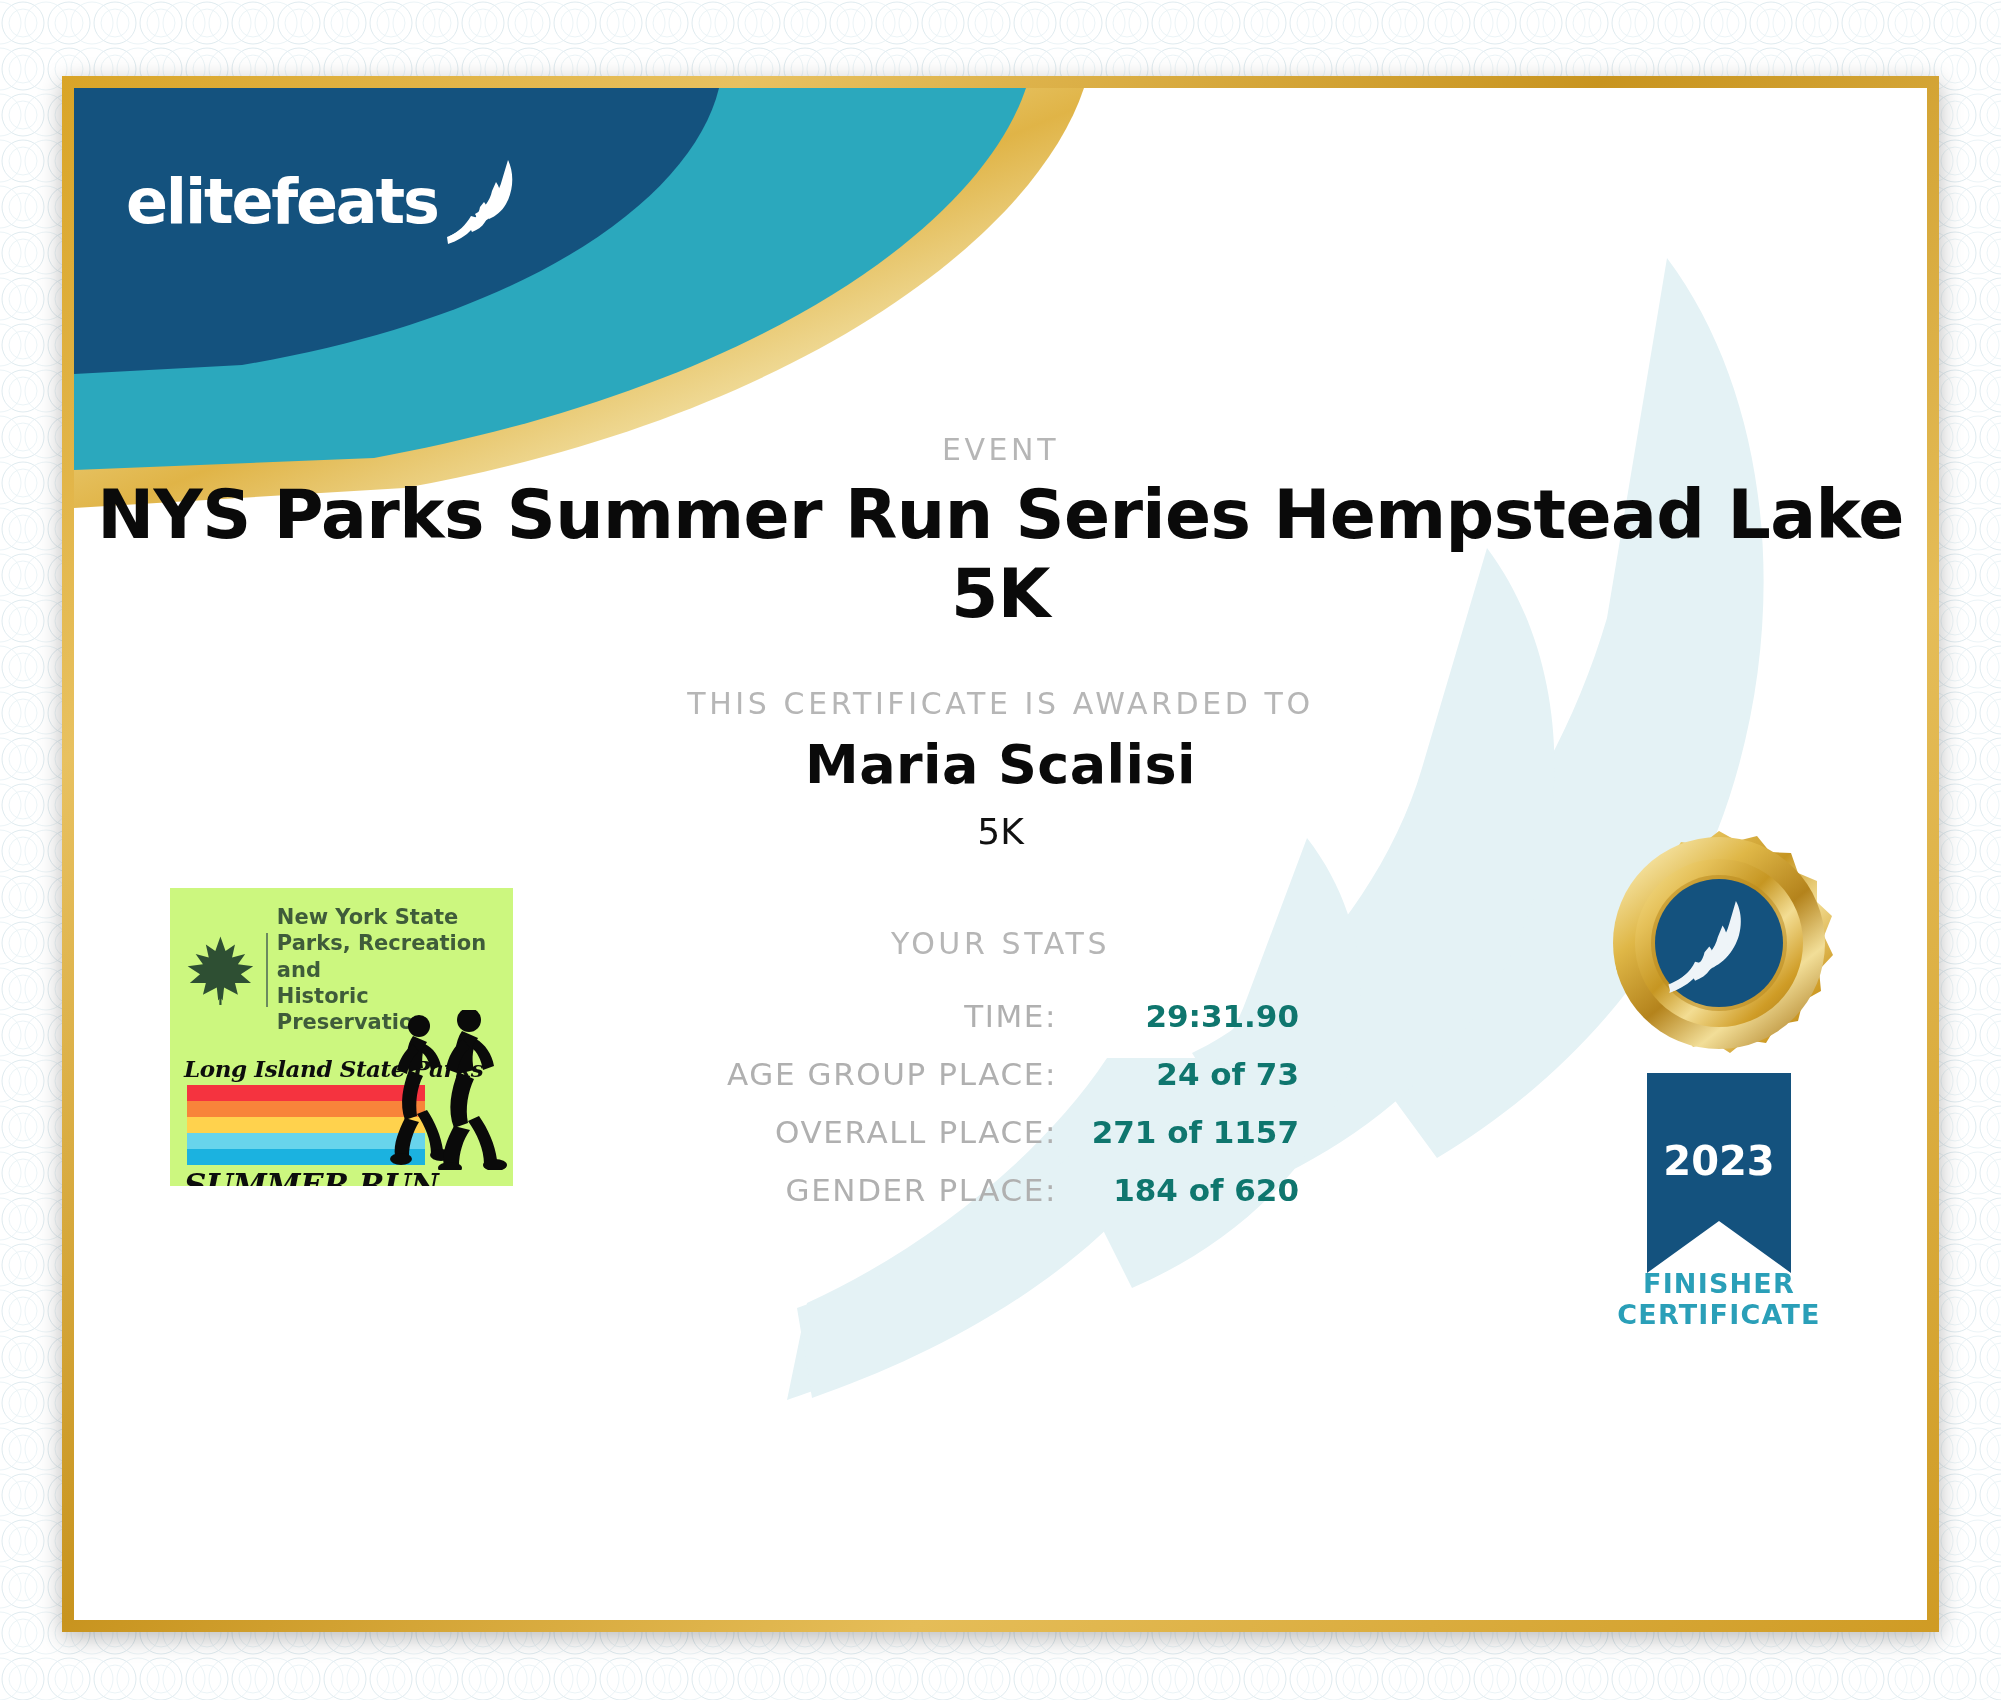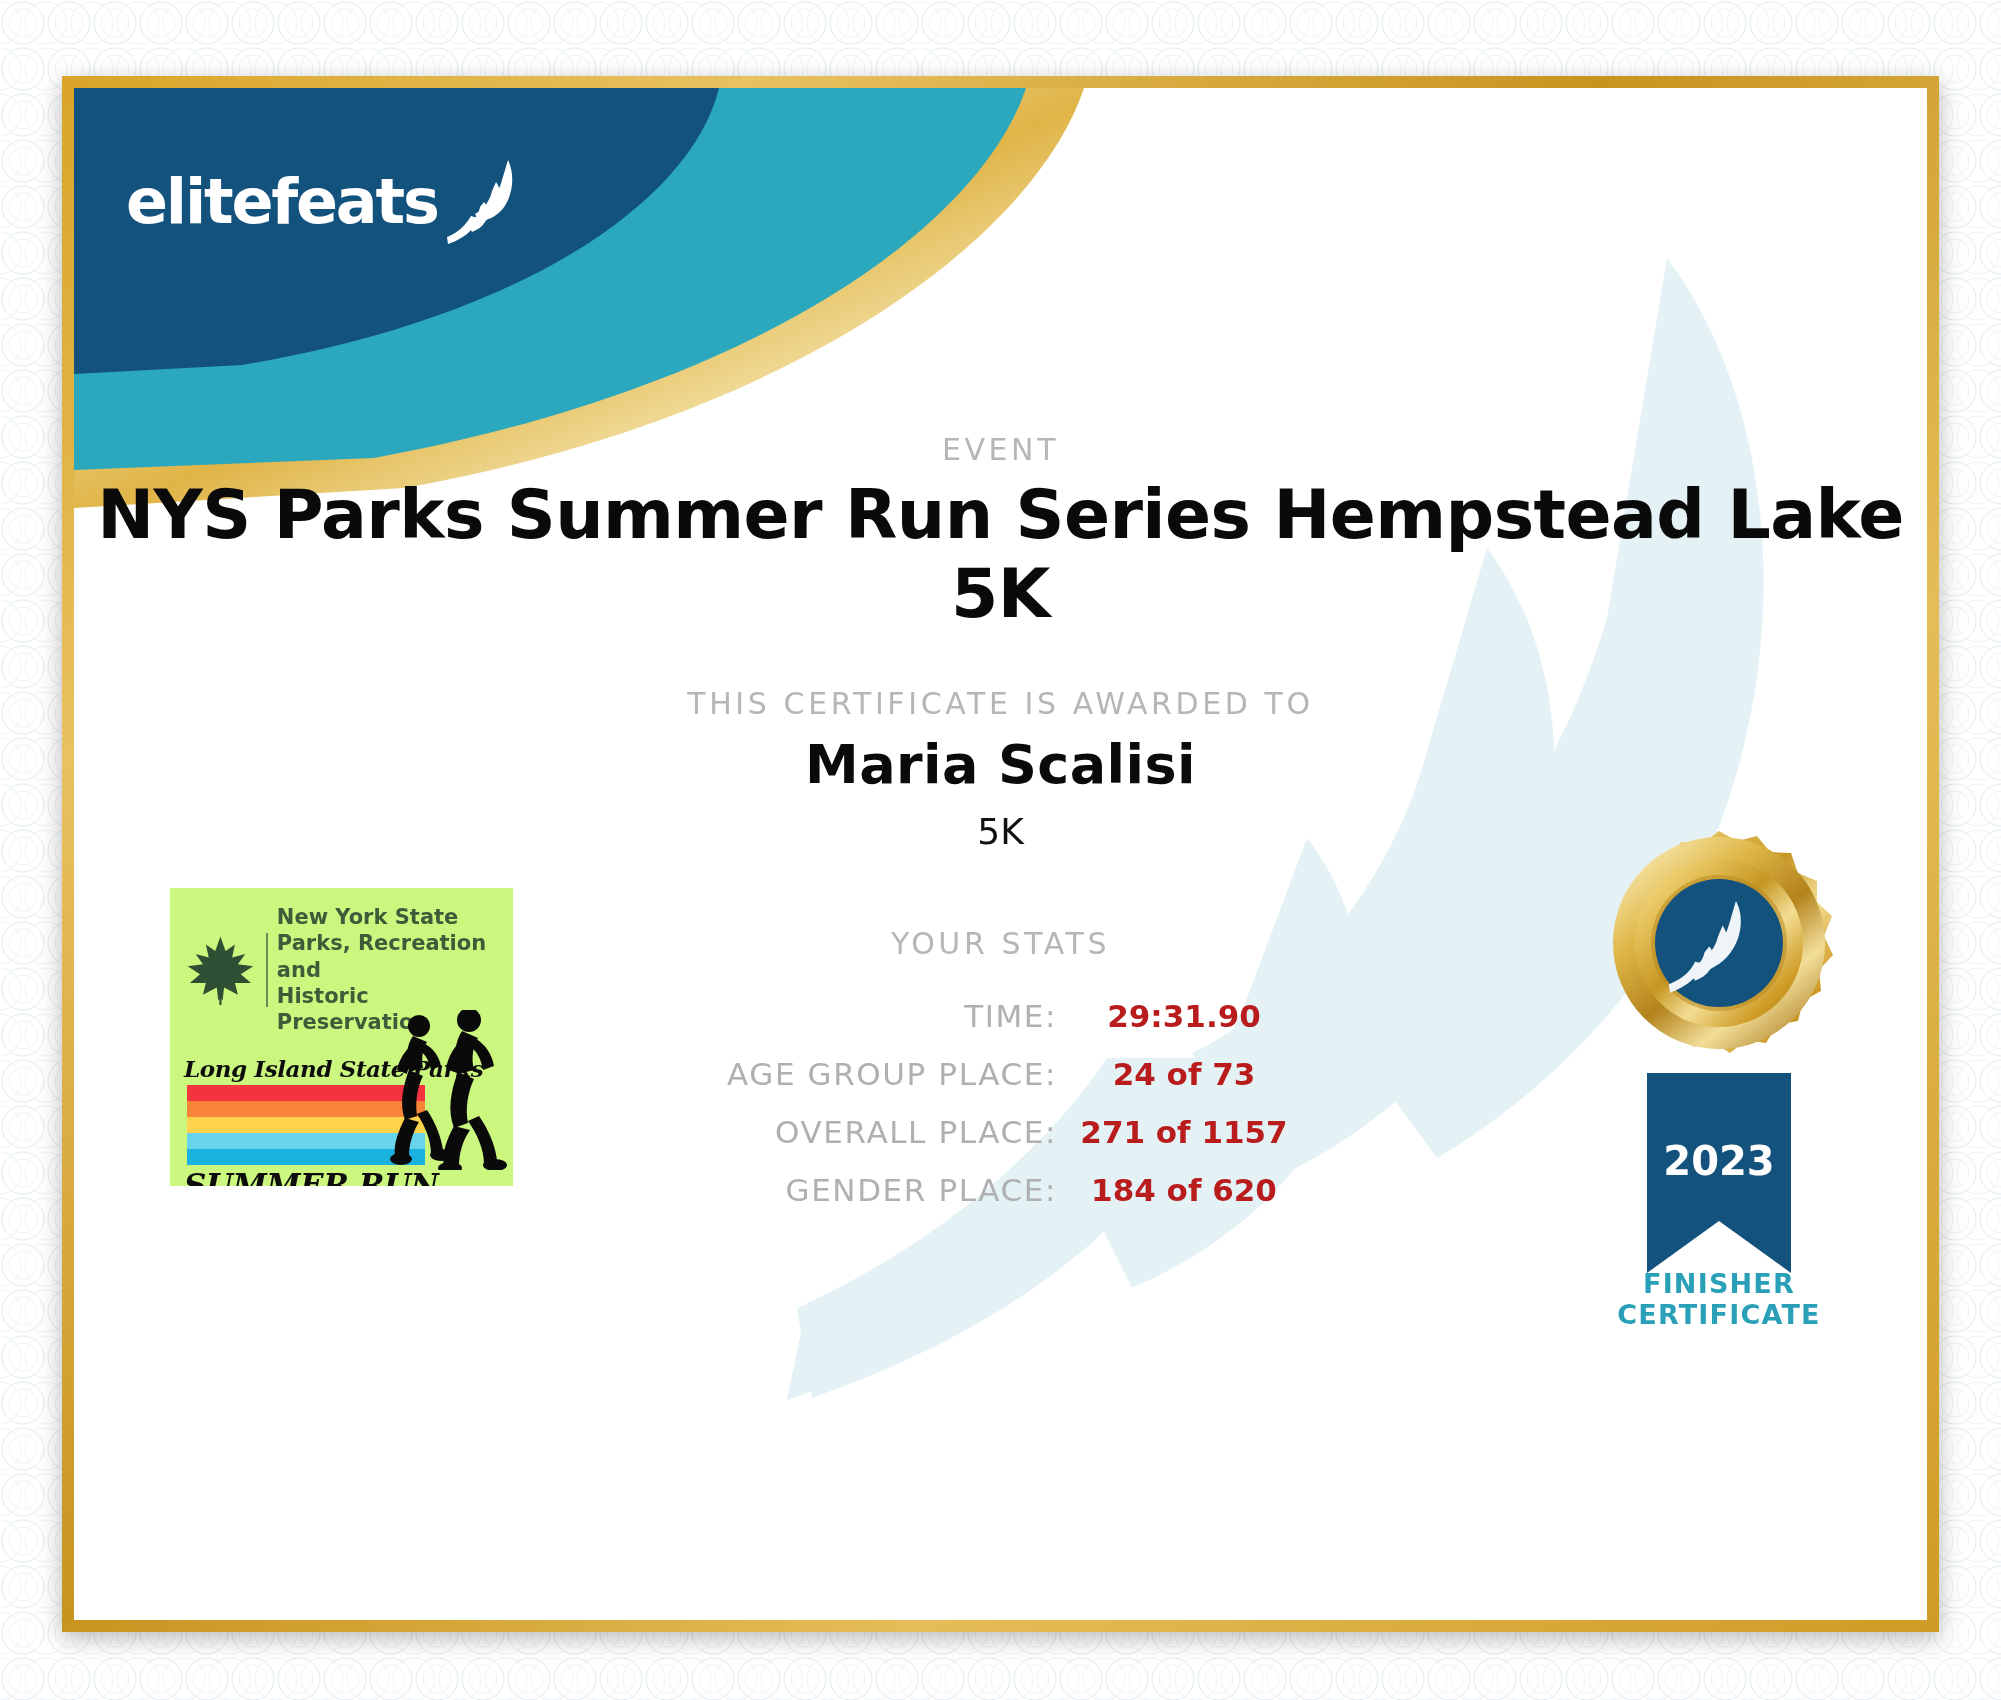--- a/index.html
+++ b/index.html
@@ -150,24 +150,24 @@
     font-size: 31px;
     color: #b0b0b0;
     letter-spacing: 1.6px;
     text-align: right;
     white-space: nowrap;
   }
   .stat-value {
     font-family: "DejaVu Sans", sans-serif;
     font-size: 31px;
     font-weight: 700;
-    color: #b91c1c;
+    color: #0f766e;
     margin-left: 12px;
     min-width: 230px;
-    text-align: center;
+    text-align: right;
     white-space: nowrap;
   }
 
   
   #parks-logo {
     position: absolute;
     left: 96px;
     top: 800px;
     width: 343px;
     height: 298px;

